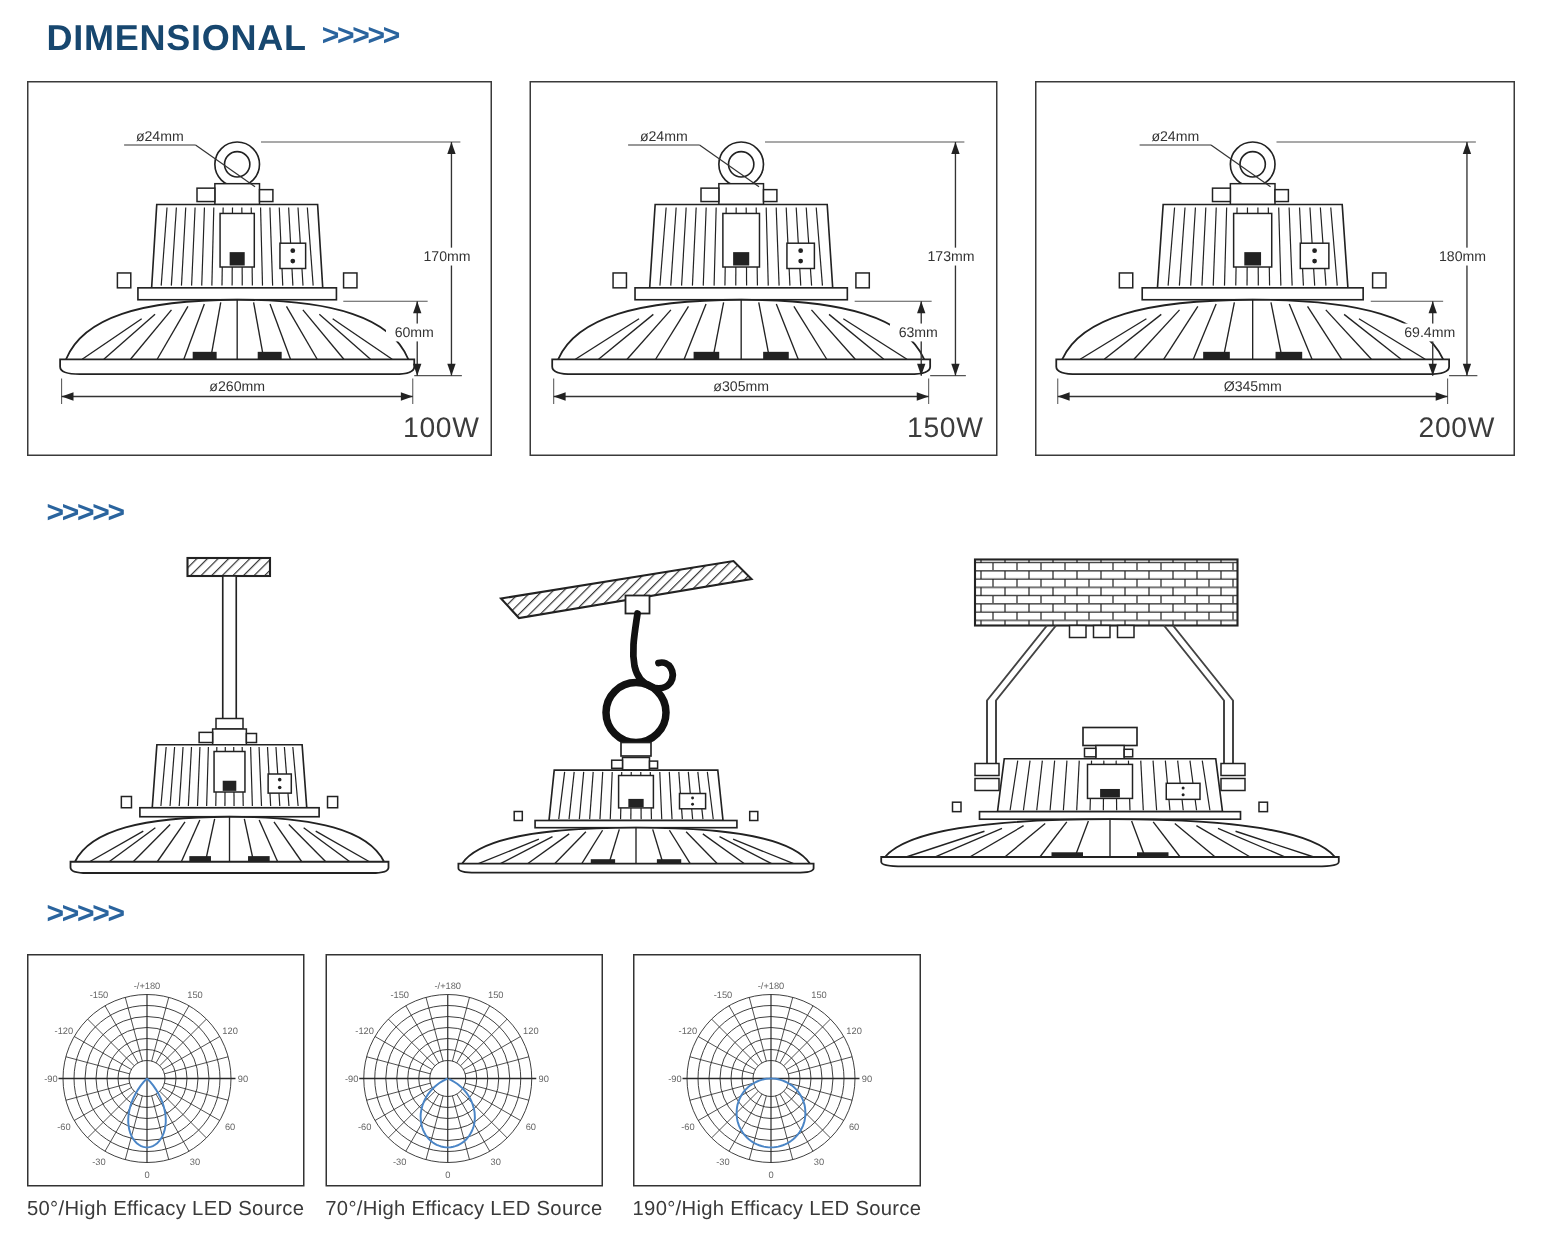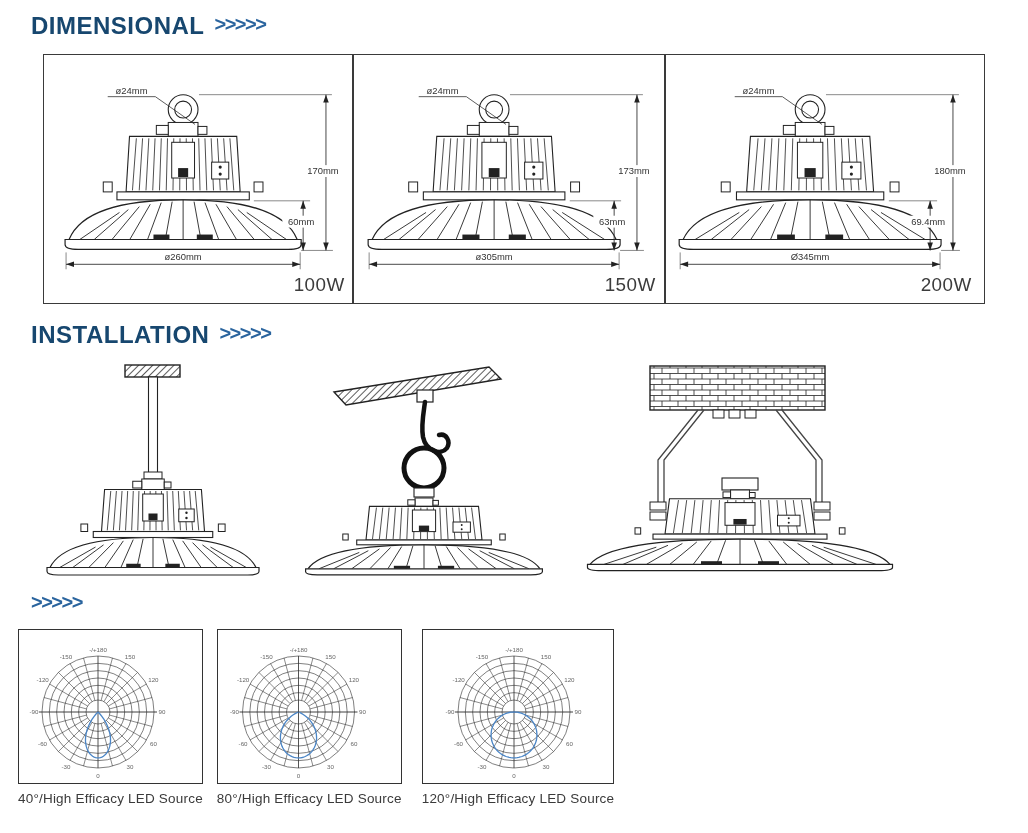--- a/index.html
+++ b/index.html
@@ -1,21 +1,21 @@
 <!DOCTYPE html>
 <html><head>
 <meta charset="utf-8">
 <style>
   html,body{margin:0;padding:0;background:#fff}
   body{width:1028px;height:833px;overflow:hidden;font-family:"Liberation Sans",sans-serif}
   .page{padding:12px 18px 0 18px}
   .sec-title{margin:0 0 14px 13px;display:flex;align-items:center;gap:10px;
     font-size:24px;font-weight:700;color:#17476f;letter-spacing:.5px;line-height:1.15}
   .chev{color:#2a649e;font-size:20px;font-weight:700;letter-spacing:-1.5px;transform:translateY(-1px)}
-  .dim-row{display:flex;justify-content:center;margin-bottom:17px}
+  .dim-row{display:flex;justify-content:space-between;margin-bottom:28px}
   .dim-box{border:1px solid #3a3a3a;background:#fff;height:250px;box-sizing:border-box}
   .dim-box:nth-child(1){width:310px}
   .dim-box:nth-child(2){width:312px}
   .dim-box:nth-child(3){width:320px}
   .dim-box svg{display:block;width:100%;height:100%}
   .t-dim{font-size:9.5px;fill:#333}
   .t-watt{font-size:19px;fill:#3c3c3c;letter-spacing:.5px}
   .inst-row{display:flex;align-items:flex-start;gap:16px;padding-left:10px;margin-bottom:10px}
   .inst-row svg{display:block}
   .lum-row{display:flex;align-items:flex-start}
@@ -281,21 +281,20 @@
           <text class="t-dim" x="140" y="207" text-anchor="middle">Ø345mm</text>
           <text class="t-watt" x="303" y="238" text-anchor="end">200W</text>
         </svg>
       </div>
 
     </div>
   </section>
 
   <section>
     <h2 class="sec-title">
-      <span>INSTALLATION</span>
       <span class="chev">&gt;&gt;&gt;&gt;&gt;</span>
     </h2>
     <div class="inst-row">
       <svg width="250" height="220" viewBox="0 0 250 220">
           <rect x="97" y="3" width="55" height="12" fill="url(#hatchA)" stroke="#222" stroke-width="1.4"></rect>
           <rect x="120.5" y="15" width="9" height="96" fill="#fff" stroke="#222" stroke-width="1.1"></rect>
           <rect x="116" y="110" width="18" height="7" fill="#fff" stroke="#222" stroke-width="1"></rect>
           <rect x="113.75" y="117" width="22.5" height="10.5" fill="#fff" stroke="#222" stroke-width="1"></rect>
           <rect x="104.75" y="119.25" width="9" height="6.75" fill="#fff" stroke="#222" stroke-width="1"></rect>
           <rect x="136.25" y="120" width="6.75" height="6" fill="#fff" stroke="#222" stroke-width="1"></rect>
@@ -504,21 +503,21 @@
                 <text x="79.0" y="148.0" text-anchor="middle" class="t-polar">0</text>
                 <text x="47.0" y="139.4" text-anchor="middle" class="t-polar">-30</text>
                 <text x="23.6" y="116.0" text-anchor="middle" class="t-polar">-60</text>
                 <text x="15.0" y="84.0" text-anchor="middle" class="t-polar">-90</text>
                 <text x="23.6" y="52.0" text-anchor="middle" class="t-polar">-120</text>
                 <text x="47.0" y="28.6" text-anchor="middle" class="t-polar">-150</text>
                 <polyline points="79.0,82.0 76.8,84.3 74.8,86.8 73.0,89.4 71.4,92.1 70.0,94.9 68.8,97.7 67.9,100.5 67.2,103.3 66.7,106.0 66.5,108.8 66.5,111.4 66.8,113.9 67.2,116.2 67.9,118.4 68.7,120.4 69.7,122.2 70.9,123.8 72.2,125.1 73.6,126.2 75.1,127.1 76.6,127.6 78.2,127.9 79.8,127.9 81.4,127.6 82.9,127.1 84.4,126.2 85.8,125.1 87.1,123.8 88.3,122.2 89.3,120.4 90.1,118.4 90.8,116.2 91.2,113.9 91.5,111.4 91.5,108.8 91.3,106.0 90.8,103.3 90.1,100.5 89.2,97.7 88.0,94.9 86.6,92.1 85.0,89.4 83.2,86.8 81.2,84.3 79.0,82.0" fill="none" stroke="#4a85c6" stroke-width="1.3"></polyline>
               </g>
             </svg>
         </div>
-        <div class="lum-caption">40°/High Efficacy LED Source</div>
+        <div class="lum-caption">50°/High Efficacy LED Source</div>
       </div>
       <div class="lum-col">
         <div class="lum-box">
           <svg width="161" height="153" viewBox="0 0 161 153">
               <g>
                 <circle cx="80.5" cy="82" r="12" fill="none" stroke="#2a2a2a" stroke-width="0.6"></circle>
                 <circle cx="80.5" cy="82" r="19.333333333333332" fill="none" stroke="#2a2a2a" stroke-width="0.6"></circle>
                 <circle cx="80.5" cy="82" r="26.666666666666664" fill="none" stroke="#2a2a2a" stroke-width="0.6"></circle>
                 <circle cx="80.5" cy="82" r="34" fill="none" stroke="#2a2a2a" stroke-width="0.6"></circle>
                 <circle cx="80.5" cy="82" r="41.33333333333333" fill="none" stroke="#2a2a2a" stroke-width="0.6"></circle>
@@ -555,21 +554,21 @@
                 <text x="80.5" y="148.0" text-anchor="middle" class="t-polar">0</text>
                 <text x="48.5" y="139.4" text-anchor="middle" class="t-polar">-30</text>
                 <text x="25.1" y="116.0" text-anchor="middle" class="t-polar">-60</text>
                 <text x="16.5" y="84.0" text-anchor="middle" class="t-polar">-90</text>
                 <text x="25.1" y="52.0" text-anchor="middle" class="t-polar">-120</text>
                 <text x="48.5" y="28.6" text-anchor="middle" class="t-polar">-150</text>
                 <polyline points="80.5,82.0 78.6,82.9 76.7,83.9 74.9,85.0 73.2,86.3 71.6,87.7 70.1,89.2 68.7,90.7 67.4,92.4 66.3,94.1 65.3,95.9 64.5,97.8 63.7,99.7 63.2,101.6 62.8,103.5 62.5,105.4 62.4,107.3 62.5,109.2 62.7,111.1 63.0,112.9 63.5,114.7 64.1,116.4 64.9,118.0 65.7,119.5 66.7,120.9 67.8,122.2 69.0,123.4 70.3,124.5 71.7,125.4 73.1,126.2 74.6,126.8 76.1,127.3 77.7,127.7 79.3,127.9 80.9,127.9 82.5,127.8 84.1,127.5 85.6,127.1 87.2,126.5 88.6,125.8 90.0,124.9 91.3,124.0 92.6,122.8 93.7,121.6 94.8,120.2 95.7,118.7 96.5,117.2 97.2,115.5 97.8,113.8 98.2,112.0 98.4,110.2 98.6,108.3 98.5,106.4 98.4,104.5 98.0,102.5 97.5,100.6 96.9,98.7 96.1,96.8 95.2,95.0 94.2,93.3 93.0,91.6 91.6,89.9 90.2,88.4 88.6,87.0 87.0,85.7 85.2,84.5 83.4,83.4 81.5,82.4" fill="none" stroke="#4a85c6" stroke-width="1.3"></polyline>
               </g>
             </svg>
         </div>
-        <div class="lum-caption">80°/High Efficacy LED Source</div>
+        <div class="lum-caption">70°/High Efficacy LED Source</div>
       </div>
       <div class="lum-col">
         <div class="lum-box">
           <svg width="182" height="153" viewBox="0 0 182 153">
               <g>
                 <circle cx="91" cy="82" r="12" fill="none" stroke="#2a2a2a" stroke-width="0.6"></circle>
                 <circle cx="91" cy="82" r="19.333333333333332" fill="none" stroke="#2a2a2a" stroke-width="0.6"></circle>
                 <circle cx="91" cy="82" r="26.666666666666664" fill="none" stroke="#2a2a2a" stroke-width="0.6"></circle>
                 <circle cx="91" cy="82" r="34" fill="none" stroke="#2a2a2a" stroke-width="0.6"></circle>
                 <circle cx="91" cy="82" r="41.33333333333333" fill="none" stroke="#2a2a2a" stroke-width="0.6"></circle>
@@ -606,18 +605,18 @@
                 <text x="91.0" y="148.0" text-anchor="middle" class="t-polar">0</text>
                 <text x="59.0" y="139.4" text-anchor="middle" class="t-polar">-30</text>
                 <text x="35.6" y="116.0" text-anchor="middle" class="t-polar">-60</text>
                 <text x="27.0" y="84.0" text-anchor="middle" class="t-polar">-90</text>
                 <text x="35.6" y="52.0" text-anchor="middle" class="t-polar">-120</text>
                 <text x="59.0" y="28.6" text-anchor="middle" class="t-polar">-150</text>
                 <polyline points="91.0,82.0 89.4,82.1 87.8,82.2 86.2,82.5 84.7,82.9 83.1,83.4 81.7,84.0 80.2,84.7 78.8,85.5 77.5,86.4 76.2,87.4 75.1,88.4 73.9,89.6 72.9,90.8 72.0,92.1 71.1,93.5 70.4,94.9 69.7,96.4 69.2,97.9 68.7,99.4 68.4,101.0 68.2,102.6 68.1,104.2 68.1,105.8 68.2,107.4 68.4,108.9 68.7,110.5 69.2,112.1 69.7,113.6 70.4,115.0 71.1,116.4 72.0,117.8 72.9,119.1 73.9,120.3 75.1,121.5 76.2,122.5 77.5,123.5 78.8,124.4 80.2,125.2 81.7,125.9 83.1,126.5 84.7,127.0 86.2,127.4 87.8,127.7 89.4,127.9 91.0,127.9 92.6,127.9 94.2,127.7 95.8,127.4 97.3,127.0 98.9,126.5 100.3,125.9 101.8,125.2 103.2,124.4 104.5,123.5 105.8,122.5 106.9,121.5 108.1,120.3 109.1,119.1 110.0,117.8 110.9,116.4 111.6,115.0 112.3,113.6 112.8,112.1 113.3,110.5 113.6,108.9 113.8,107.4 113.9,105.8 113.9,104.2 113.8,102.6 113.6,101.0 113.3,99.4 112.8,97.9 112.3,96.4 111.6,94.9 110.9,93.5 110.0,92.1 109.1,90.8 108.1,89.6 106.9,88.4 105.8,87.4 104.5,86.4 103.2,85.5 101.8,84.7 100.3,84.0 98.9,83.4 97.3,82.9 95.8,82.5 94.2,82.2 92.6,82.1 91.0,82.0" fill="none" stroke="#4a85c6" stroke-width="1.3"></polyline>
               </g>
             </svg>
         </div>
-        <div class="lum-caption">120°/High Efficacy LED Source</div>
+        <div class="lum-caption">190°/High Efficacy LED Source</div>
       </div>
     </div>
   </section>
 
 </div>
 
 </body></html>

